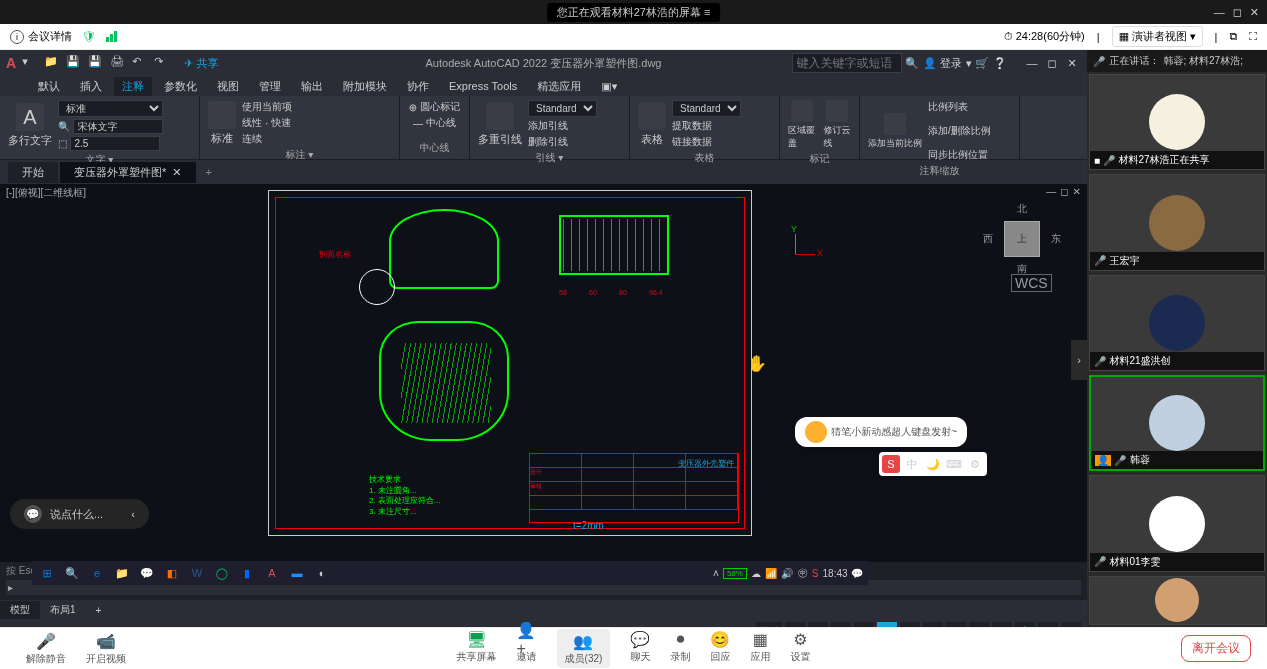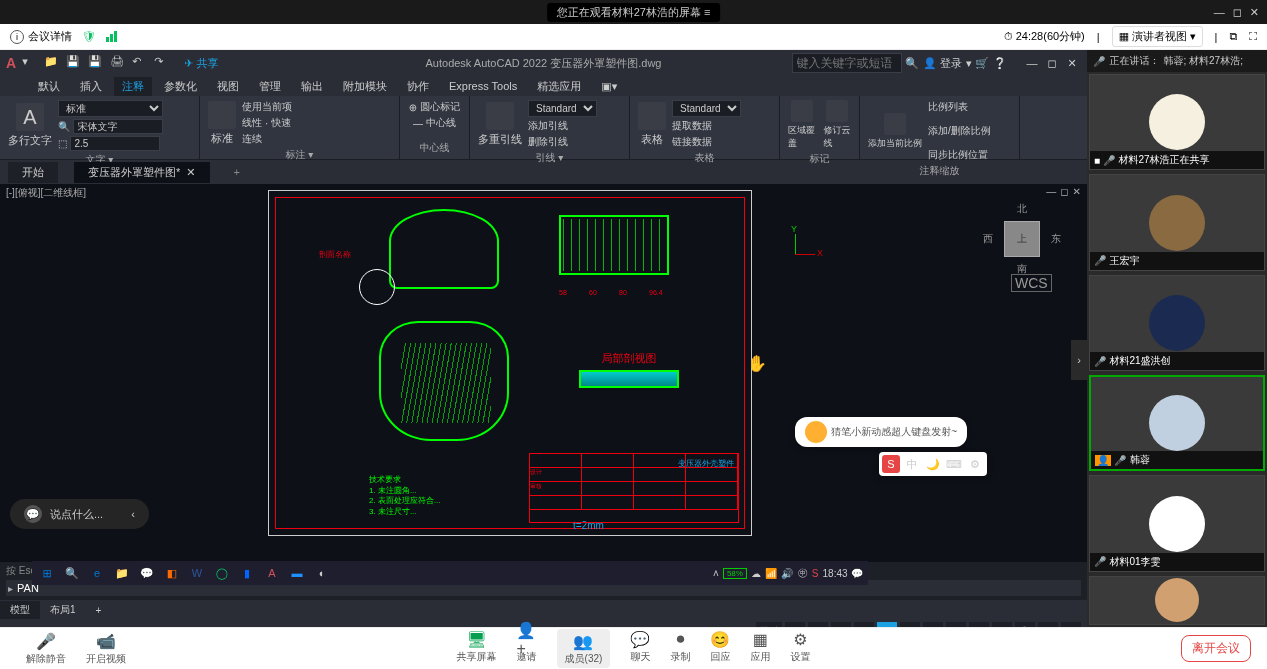--- a/index.html
+++ b/index.html
@@ -33,21 +33,21 @@
 .menubar span { padding:2px 8px; color:#ccc; }
 .menubar span.active { background:#1e2028; color:#1ca1e2; }
 .ribbon { background:#303540; height:64px; display:flex; border-bottom:1px solid #1a1d24; }
 .ribbon .panel { border-right:1px solid #1a1d24; padding:4px 8px; display:flex; flex-direction:column; justify-content:space-between; }
 .ribbon .panel .top { display:flex; gap:6px; align-items:center; flex:1; }
 .ribbon .panel .label { text-align:center; font-size:10px; color:#aaa; padding-top:2px; }
 .ribbon .bigbtn { display:flex; flex-direction:column; align-items:center; gap:2px; }
 .ribbon .bigbtn .bicon { width:28px; height:28px; background:#3a3d46; border-radius:2px; }
 .ribbon .smitem { font-size:10px; color:#ccc; display:flex; align-items:center; gap:3px; }
 .ribbon select,.ribbon input { background:#1a1d24; border:1px solid #3a3d46; color:#ccc; font-size:10px; padding:1px 3px; }
-.filetabs { background:#2a2d36; height:24px; display:flex; align-items:center; padding-left:8px; gap:16px; }
+.filetabs { background:#2a2d36; height:24px; display:flex; align-items:center; padding-left:8px; gap:2px; }
 .filetabs .tab { padding:3px 14px; background:#1e2028; font-size:11px; display:flex; align-items:center; gap:6px; }
 .filetabs .tab.active { background:#0d1017; }
 .filetabs .plus { padding:3px 8px; color:#888; }
 .canvas { position:relative; background:#0d1017; height:378px; }
 .canvas .vplabel { position:absolute; top:2px; left:6px; font-size:10px; color:#aaa; }
 .canvas .winbtns { position:absolute; top:2px; right:6px; display:flex; gap:4px; font-size:10px; color:#aaa; }
 .drawing { position:absolute; left:268px; top:6px; width:484px; height:346px; border:1px solid #ccc; background:#0d1017; }
 .drawing .frame { position:absolute; left:6px; top:6px; right:6px; bottom:6px; border:1px solid #e01; }
 .dshape { position:absolute; }
 .partA { left:90px; top:18px; width:160px; height:100px; }
@@ -324,24 +324,20 @@
               <span style="left:40px">60</span>
               <span style="left:70px">80</span>
               <span style="left:100px">96.4</span>
             </div>
         </div>
         <div class="dshape partC">
           <div class="body">
               <div class="fan"></div>
             </div>
         </div>
-        <div class="dshape partD">
-          <div class="title">局部剖视图</div>
-          <div class="body"></div>
-        </div>
         <div class="tnote">t=2mm</div>
         <div class="notes">
           <div>技术要求</div>
           <div>1. 未注圆角...</div>
           <div>2. 表面处理应符合...</div>
           <div>3. 未注尺寸...</div>
         </div>
         <div class="titleblock">
           <div class="grid">
             <div class="row">
@@ -397,21 +393,20 @@
         <span>🌙</span>
         <span>⌨</span>
         <span>⚙</span>
       </div>
     </div>
 
     <div class="cmdline">
       <div class="hist">按 Esc 或 Enter 键退出，或单击右键显示快捷菜单。</div>
       <div class="input">
         <span>▸</span>
-        <input value="PAN" style="">
       </div>
     </div>
     <div class="modeltabs">
       <span class="active">模型</span>
       <span>布局1</span>
       <span>+</span>
     </div>
     <div class="statusbar">
       <span class="btn" style="width:auto;padding:0 4px">模型</span>
       <span class="btn">▦</span>

